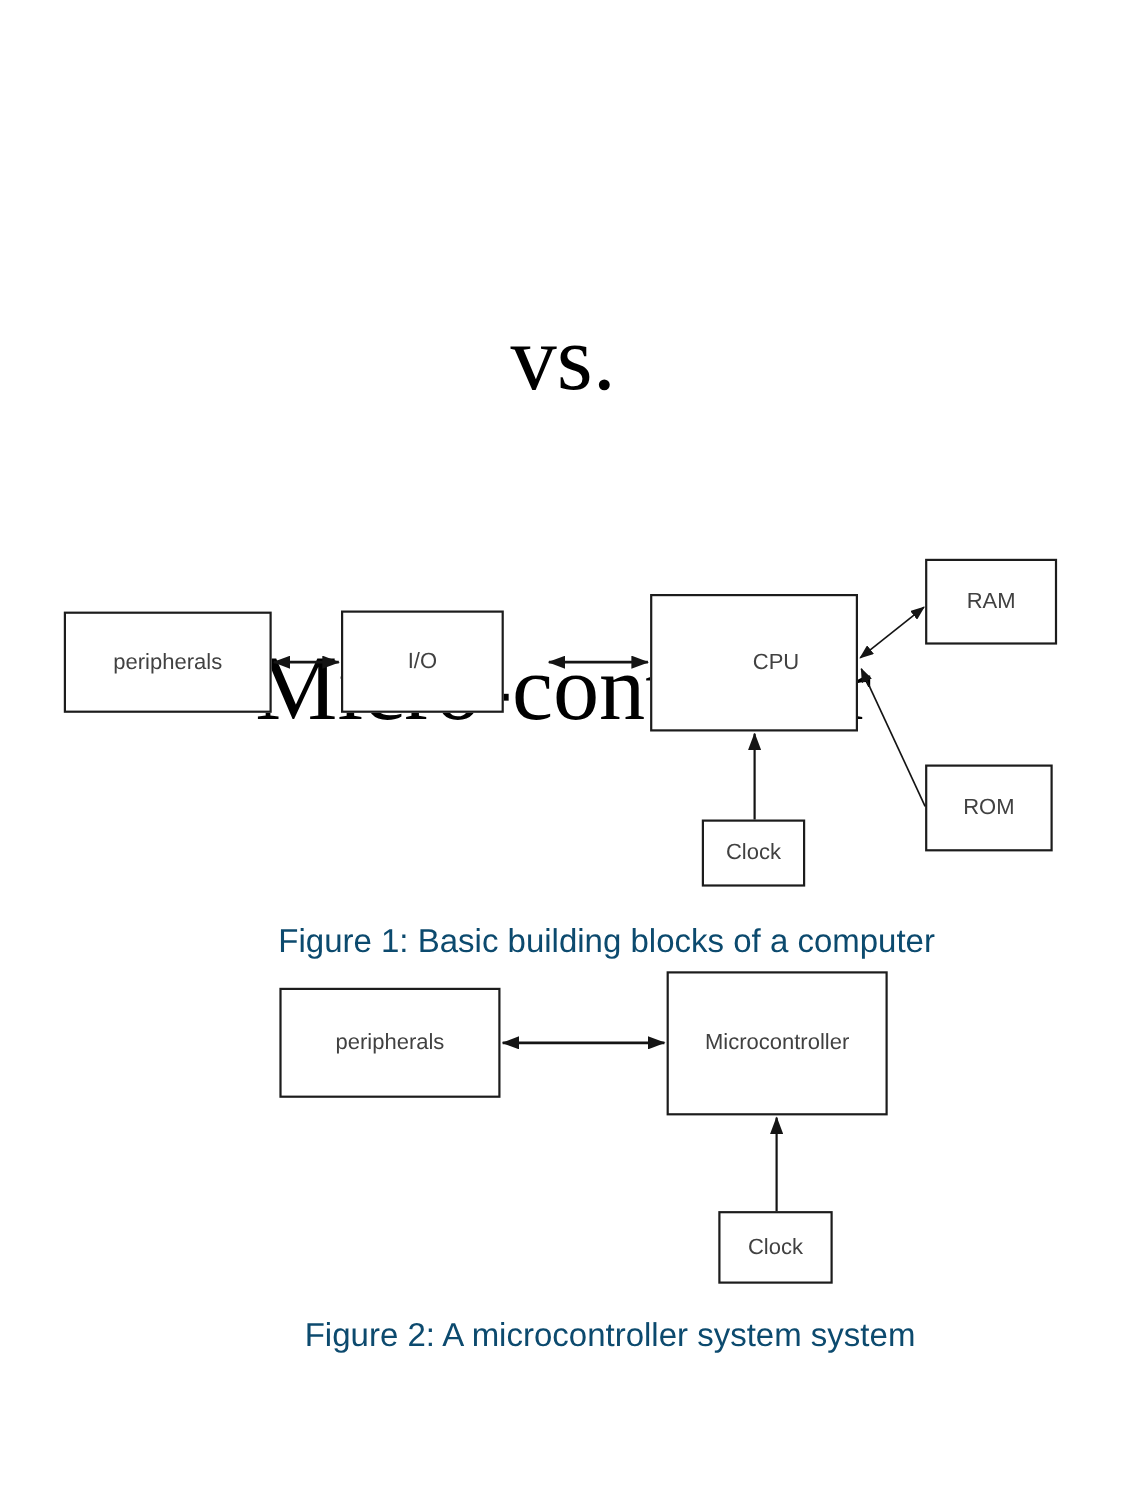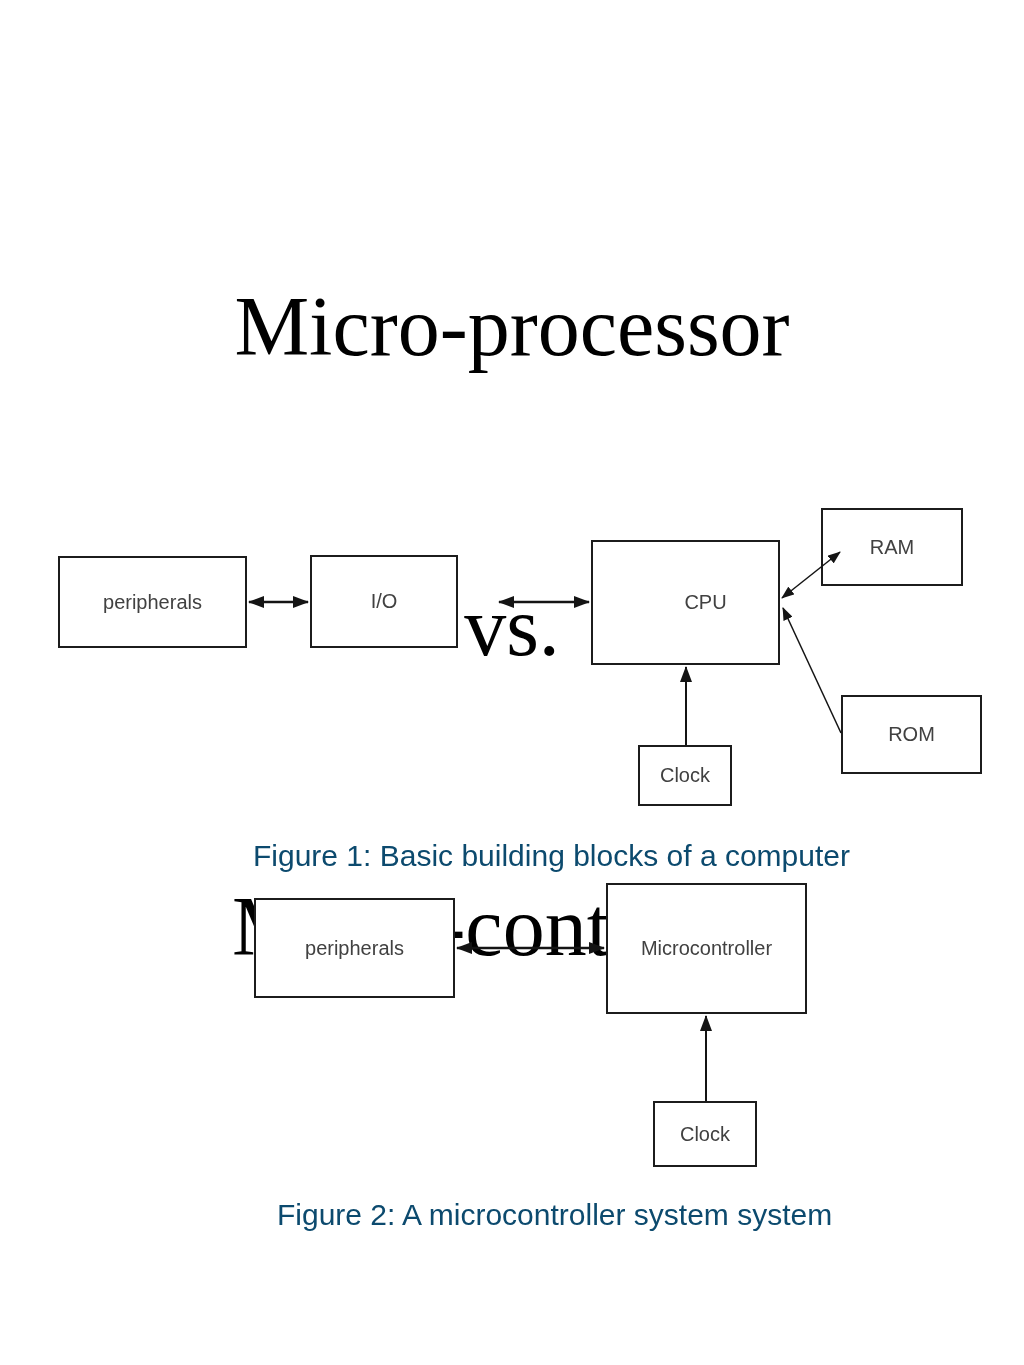--- a/index.html
+++ b/index.html
@@ -40,22 +40,22 @@
   .block .label {
     font-family: "Liberation Sans", sans-serif;
     font-size: 20px;
     color: #414141;
     white-space: nowrap;
   }
   
   #blk-peripherals1 { left: 58px;  top: 556px; width: 189px; height: 92px; }
   #blk-io           { left: 310px; top: 555px; width: 148px; height: 93px; }
   #blk-cpu          { left: 591px; top: 540px; width: 189px; height: 125px; padding-left: 40px; }
-  #blk-ram          { left: 821px; top: 508px; width: 142px; height: 78px; }
-  #blk-rom          { left: 841px; top: 695px; width: 141px; height: 79px; }
+  #blk-ram          { left: 841px; top: 508px; width: 120px; height: 78px; }
+  #blk-rom          { left: 841px; top: 695px; width: 116px; height: 79px; }
   #blk-clock1       { left: 638px; top: 745px; width: 94px;  height: 61px; }
   
   #blk-peripherals2     { left: 254px; top: 898px;  width: 201px; height: 100px; }
   #blk-microcontroller  { left: 606px; top: 883px;  width: 201px; height: 131px; }
   #blk-clock2           { left: 653px; top: 1101px; width: 104px; height: 66px; }
   .figure-caption {
     position: absolute;
     font-family: "Liberation Sans", sans-serif;
     font-size: 30px;
     line-height: 30px;
@@ -72,21 +72,20 @@
     height: 1365px;
     pointer-events: none;
   }
 </style>
 </head>
 <body>
 
 <div id="slide">
 
   <div class="slide-title">
-    <div>Micro-processor</div>
     <div>vs.</div>
     <div>Micro-controller</div>
   </div>
 
   <div class="block" id="blk-peripherals1">
     <span class="label">peripherals</span>
   </div>
   <div class="block" id="blk-io">
     <span class="label">I/O</span>
   </div>

